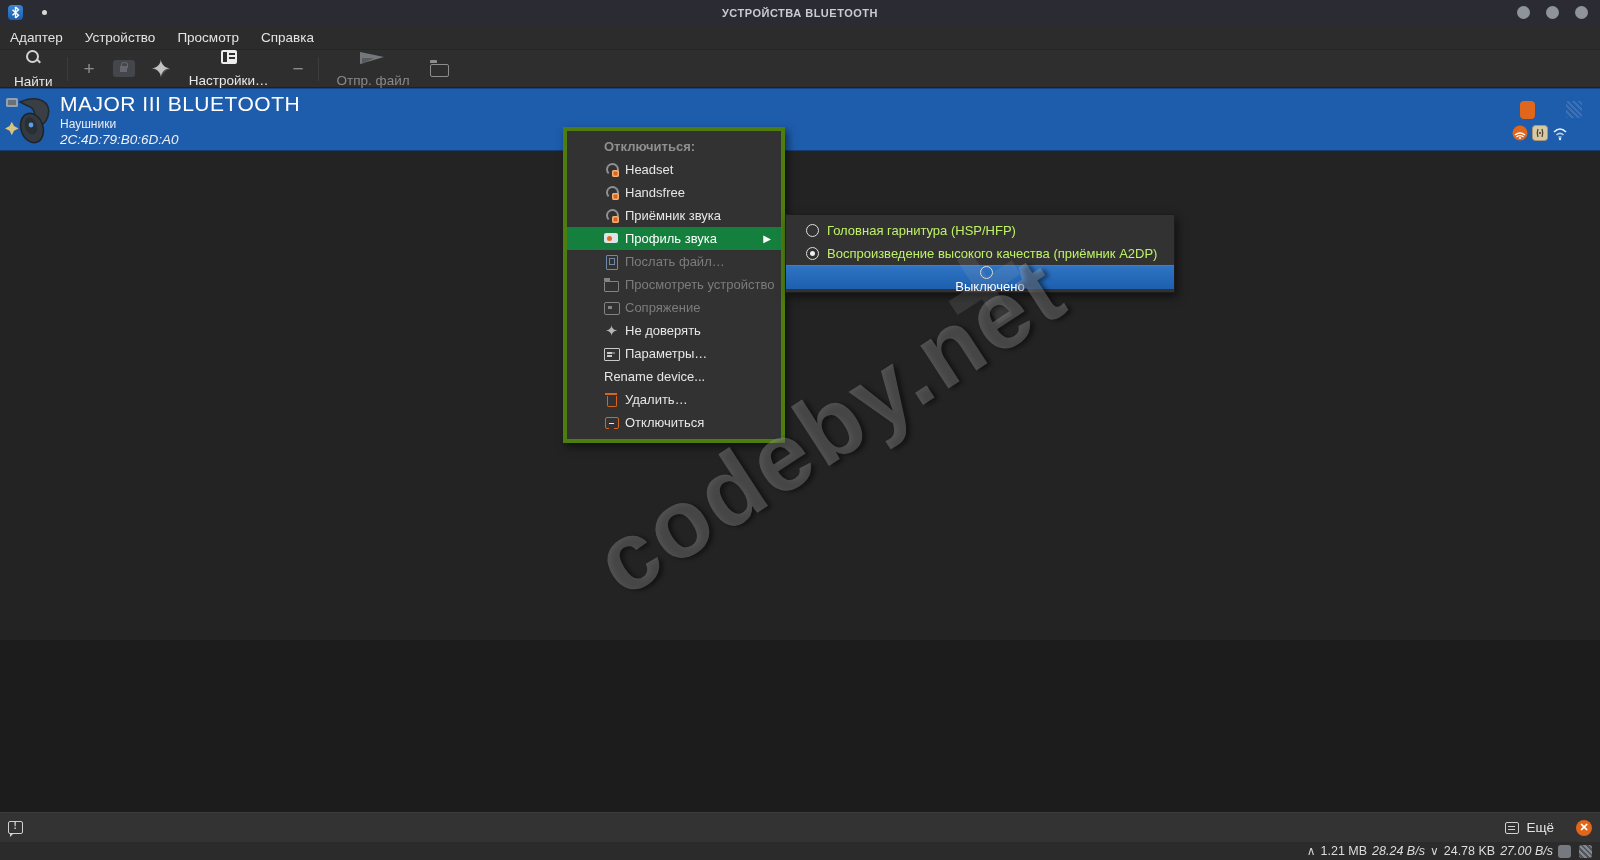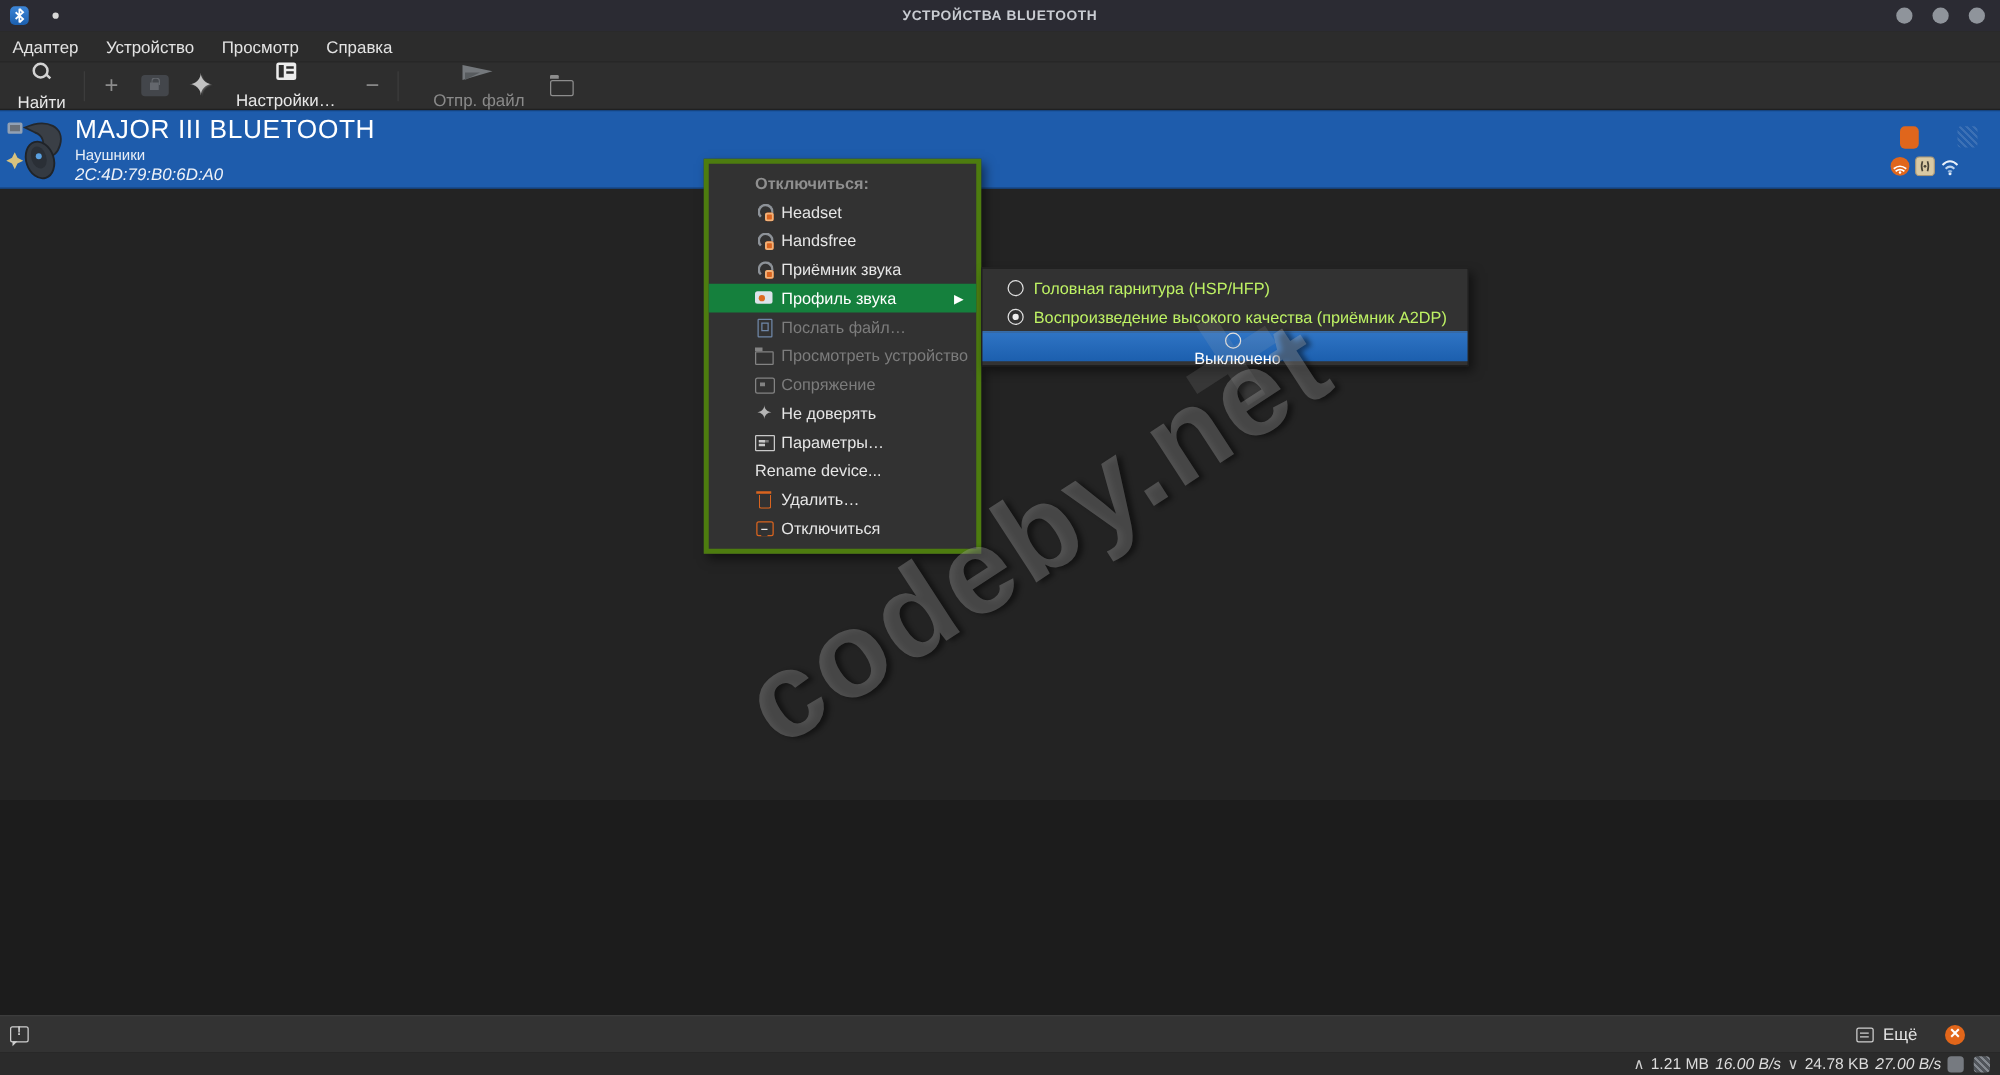--- a/index.html
+++ b/index.html
@@ -128,21 +128,21 @@
   
   .statusbar { position:absolute; left:0; top:812px; width:1600px; height:30px;
     background:#333333; border-top:1px solid #3c3c3c; display:flex; align-items:center; }
   .status-msg { position:absolute; left:0; right:0; text-align:center; color:#c9c9c9; font-size:13px; }
   .icon-bubble { width:15px; height:13px; border:1.5px solid #cfcfcf; border-radius:2px;
     margin-left:8px; position:relative; }
   .icon-bubble::before { content:"!"; position:absolute; left:4.5px; top:-2px; color:#cfcfcf;
     font-size:10px; font-weight:bold; }
   .icon-bubble::after { content:""; position:absolute; left:1px; bottom:-4px; width:0; height:0;
     border-top:4px solid #cfcfcf; border-right:4px solid transparent; }
-  .status-right { position:absolute; right:28px; display:flex; align-items:center; gap:22px;margin-left:45px; }
+  .status-right { position:absolute; right:8px; display:flex; align-items:center; gap:22px;margin-left:45px; }
   .more-btn { display:flex; align-items:center; gap:7px; color:#e3e3e3; font-size:13.5px; }
   .icon-more { width:14px; height:12px; border:1.5px solid #cfcfcf; border-radius:2px; position:relative; }
   .icon-more::after { content:""; position:absolute; left:2px; top:3px; width:7px; height:1.5px;
     background:#cfcfcf; box-shadow:0 3px 0 #cfcfcf; }
   .close-badge { width:16px; height:16px; border-radius:50%; background:#e2661a; color:#fff;
     font-size:11px; font-weight:bold; display:flex; align-items:center; justify-content:center; line-height:1; }
 
   .panel { position:absolute; left:0; top:842px; width:1600px; height:18px; background:#2b2b2b;
     display:flex; align-items:center; justify-content:flex-end; color:#dcdcdc; font-size:12.5px;
     gap:5px; padding-right:8px; }
@@ -204,21 +204,21 @@
       <span class="icon-star4">✦</span>
     </div>
     <div class="tbtn" style="margin-left:18px">
       <span class="icon-settings"></span>
       <span>Настройки…</span>
     </div>
     <div class="tbtn disabled" style="margin-left:24px">
       <span class="glyph">−</span>
     </div>
     <div class="tsep"></div>
-    <div class="tbtn disabled" style="margin-left:14px">
+    <div class="tbtn disabled" style="margin-left:4px">
       <span class="icon-plane"></span>
       <span>Отпр. файл</span>
     </div>
     <div class="tbtn disabled" style="margin-left:20px">
       <span class="icon-folder"></span>
     </div>
   </div>
 
   <div class="device-row">
     <div class="dev-icon">
@@ -339,21 +339,21 @@
         <span class="icon-more"></span>
         <span>Ещё</span>
       </div>
       <div class="close-badge">✕</div>
     </div>
   </div>
 
   <div class="panel">
     <span class="arr">∧</span>
     <span>1.21 MB</span>
-    <span class="it">16.00 B/s</span>
+    <span class="it">28.24 B/s</span>
     <span class="arr">∨</span>
     <span>24.78 KB</span>
     <span class="it">27.00 B/s</span>
     <span class="tray-ic a"></span>
     <span class="tray-ic b"></span>
   </div>
 
   <div class="wm-cross">+</div>
   <div class="watermark">codeby.net</div>
 

